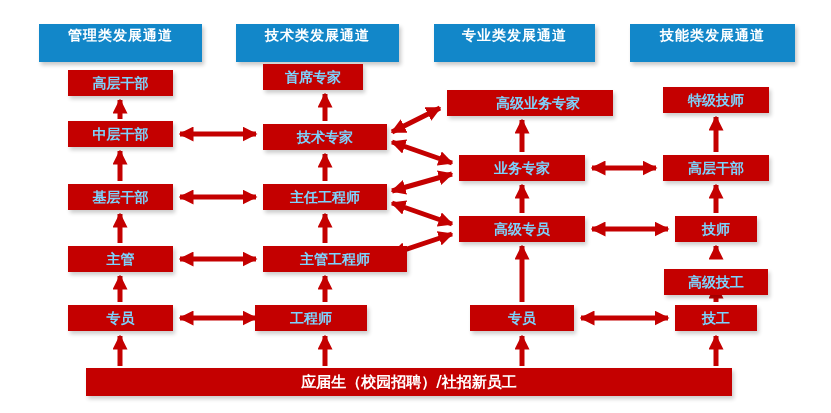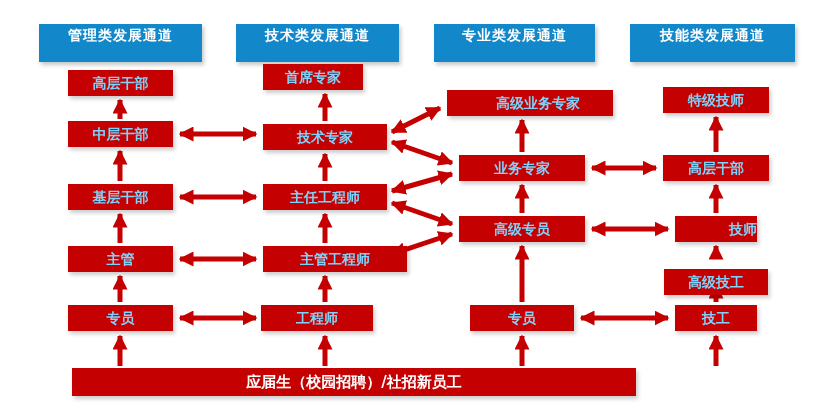--- a/index.html
+++ b/index.html
@@ -114,28 +114,28 @@
   <div class="box" style="left:68px;top:70px;width:105px;">高层干部</div>
   <div class="box" style="left:68px;top:121px;width:105px;">中层干部</div>
   <div class="box" style="left:68px;top:184px;width:105px;">基层干部</div>
   <div class="box" style="left:68px;top:246px;width:105px;">主管</div>
   <div class="box" style="left:68px;top:305px;width:105px;">专员</div>
 
   <div class="box" style="left:263px;top:64px;width:100px;">首席专家</div>
   <div class="box" style="left:263px;top:124px;width:124px;">技术专家</div>
   <div class="box" style="left:263px;top:184px;width:124px;">主任工程师</div>
   <div class="box" style="left:263px;top:246px;width:144px;">主管工程师</div>
-  <div class="box" style="left:261px;top:305px;width:112px;">工程师</div>
+  <div class="box" style="left:255px;top:305px;width:112px;">工程师</div>
 
   <div class="box" style="left:447px;top:90px;width:150px;padding-left:16px;">高级业务专家</div>
   <div class="box" style="left:459px;top:155px;width:126px;">业务专家</div>
   <div class="box" style="left:459px;top:216px;width:126px;">高级专员</div>
   <div class="box" style="left:470px;top:305px;width:104px;">专员</div>
 
   <div class="box" style="left:663px;top:87px;width:106px;">特级技师</div>
   <div class="box" style="left:663px;top:155px;width:106px;">高层干部</div>
-  <div class="box" style="left:675px;top:216px;width:82px;text-align:right;">技师</div>
+  <div class="box" style="left:675px;top:216px;width:82px;">技师</div>
   <div class="box" style="left:664px;top:255px;width:104px;margin-top:14px;">高级技工</div>
   <div class="box" style="left:675px;top:305px;width:82px;">技工</div>
 
-  <div class="bar" style="left:72px;top:368px;width:564px;">应届生（校园招聘）/社招新员工</div>
+  <div class="bar" style="left:86px;top:368px;width:646px;">应届生（校园招聘）/社招新员工</div>
 
 </div>
 
 </body></html>

